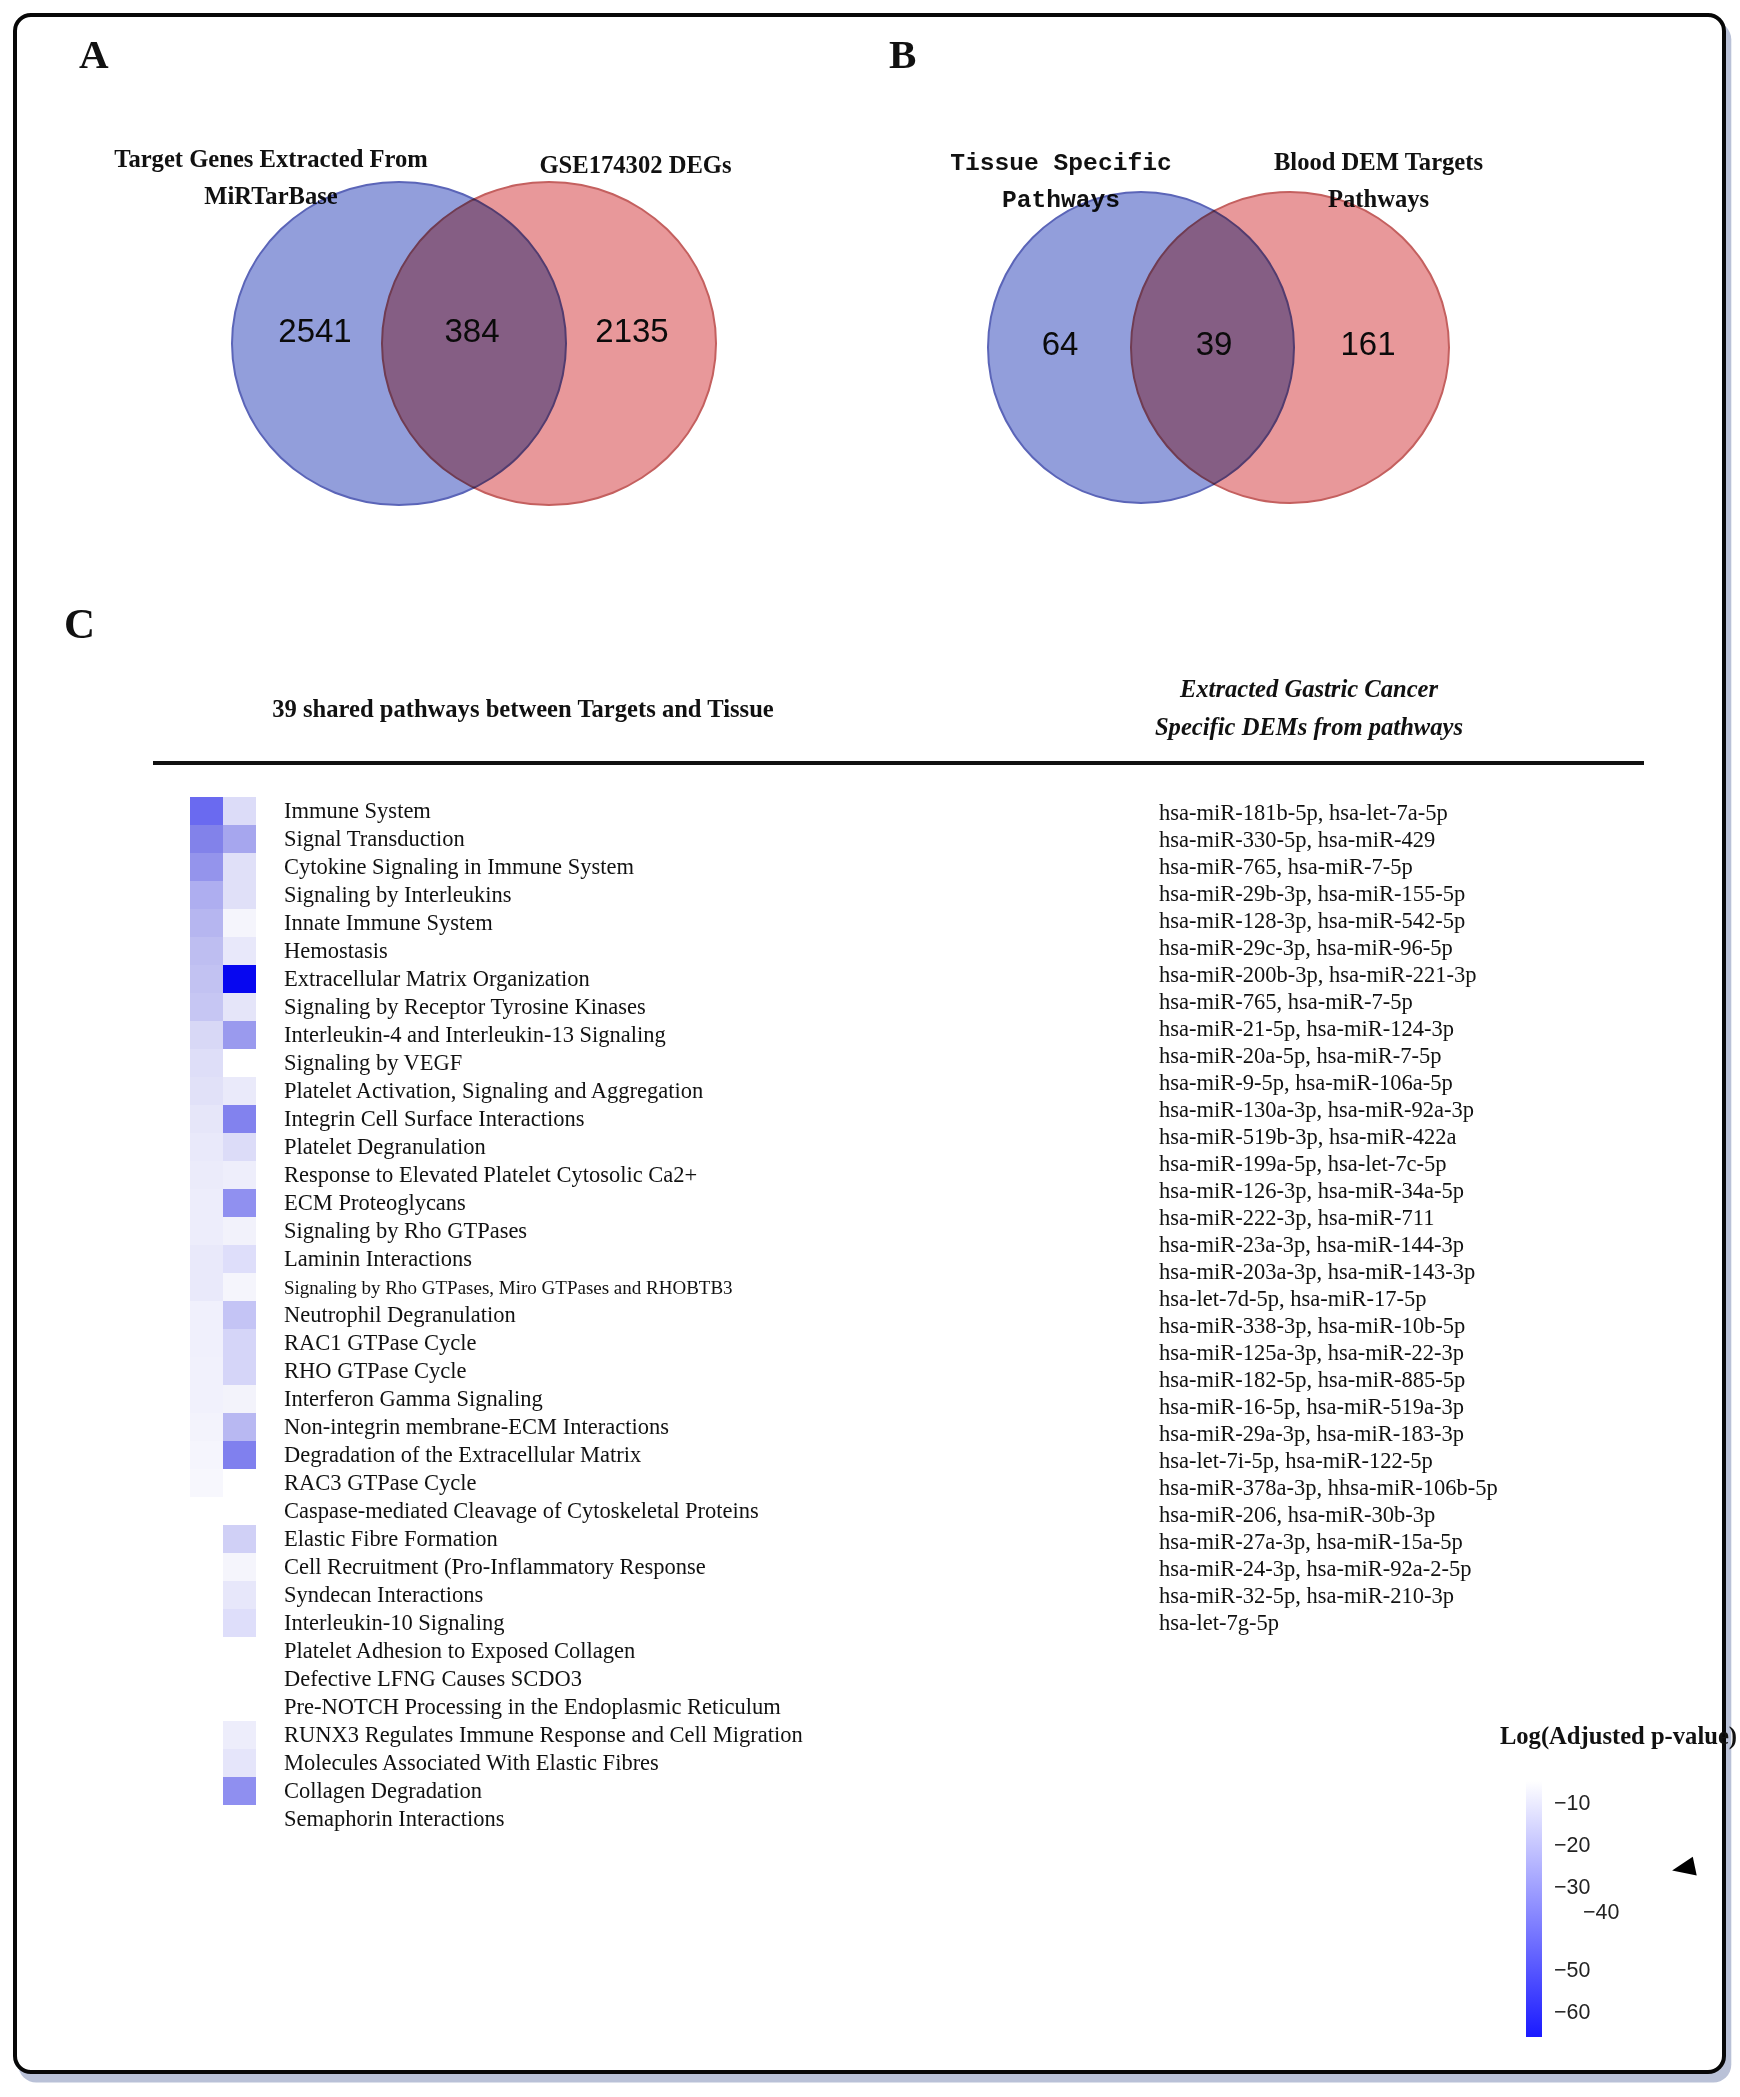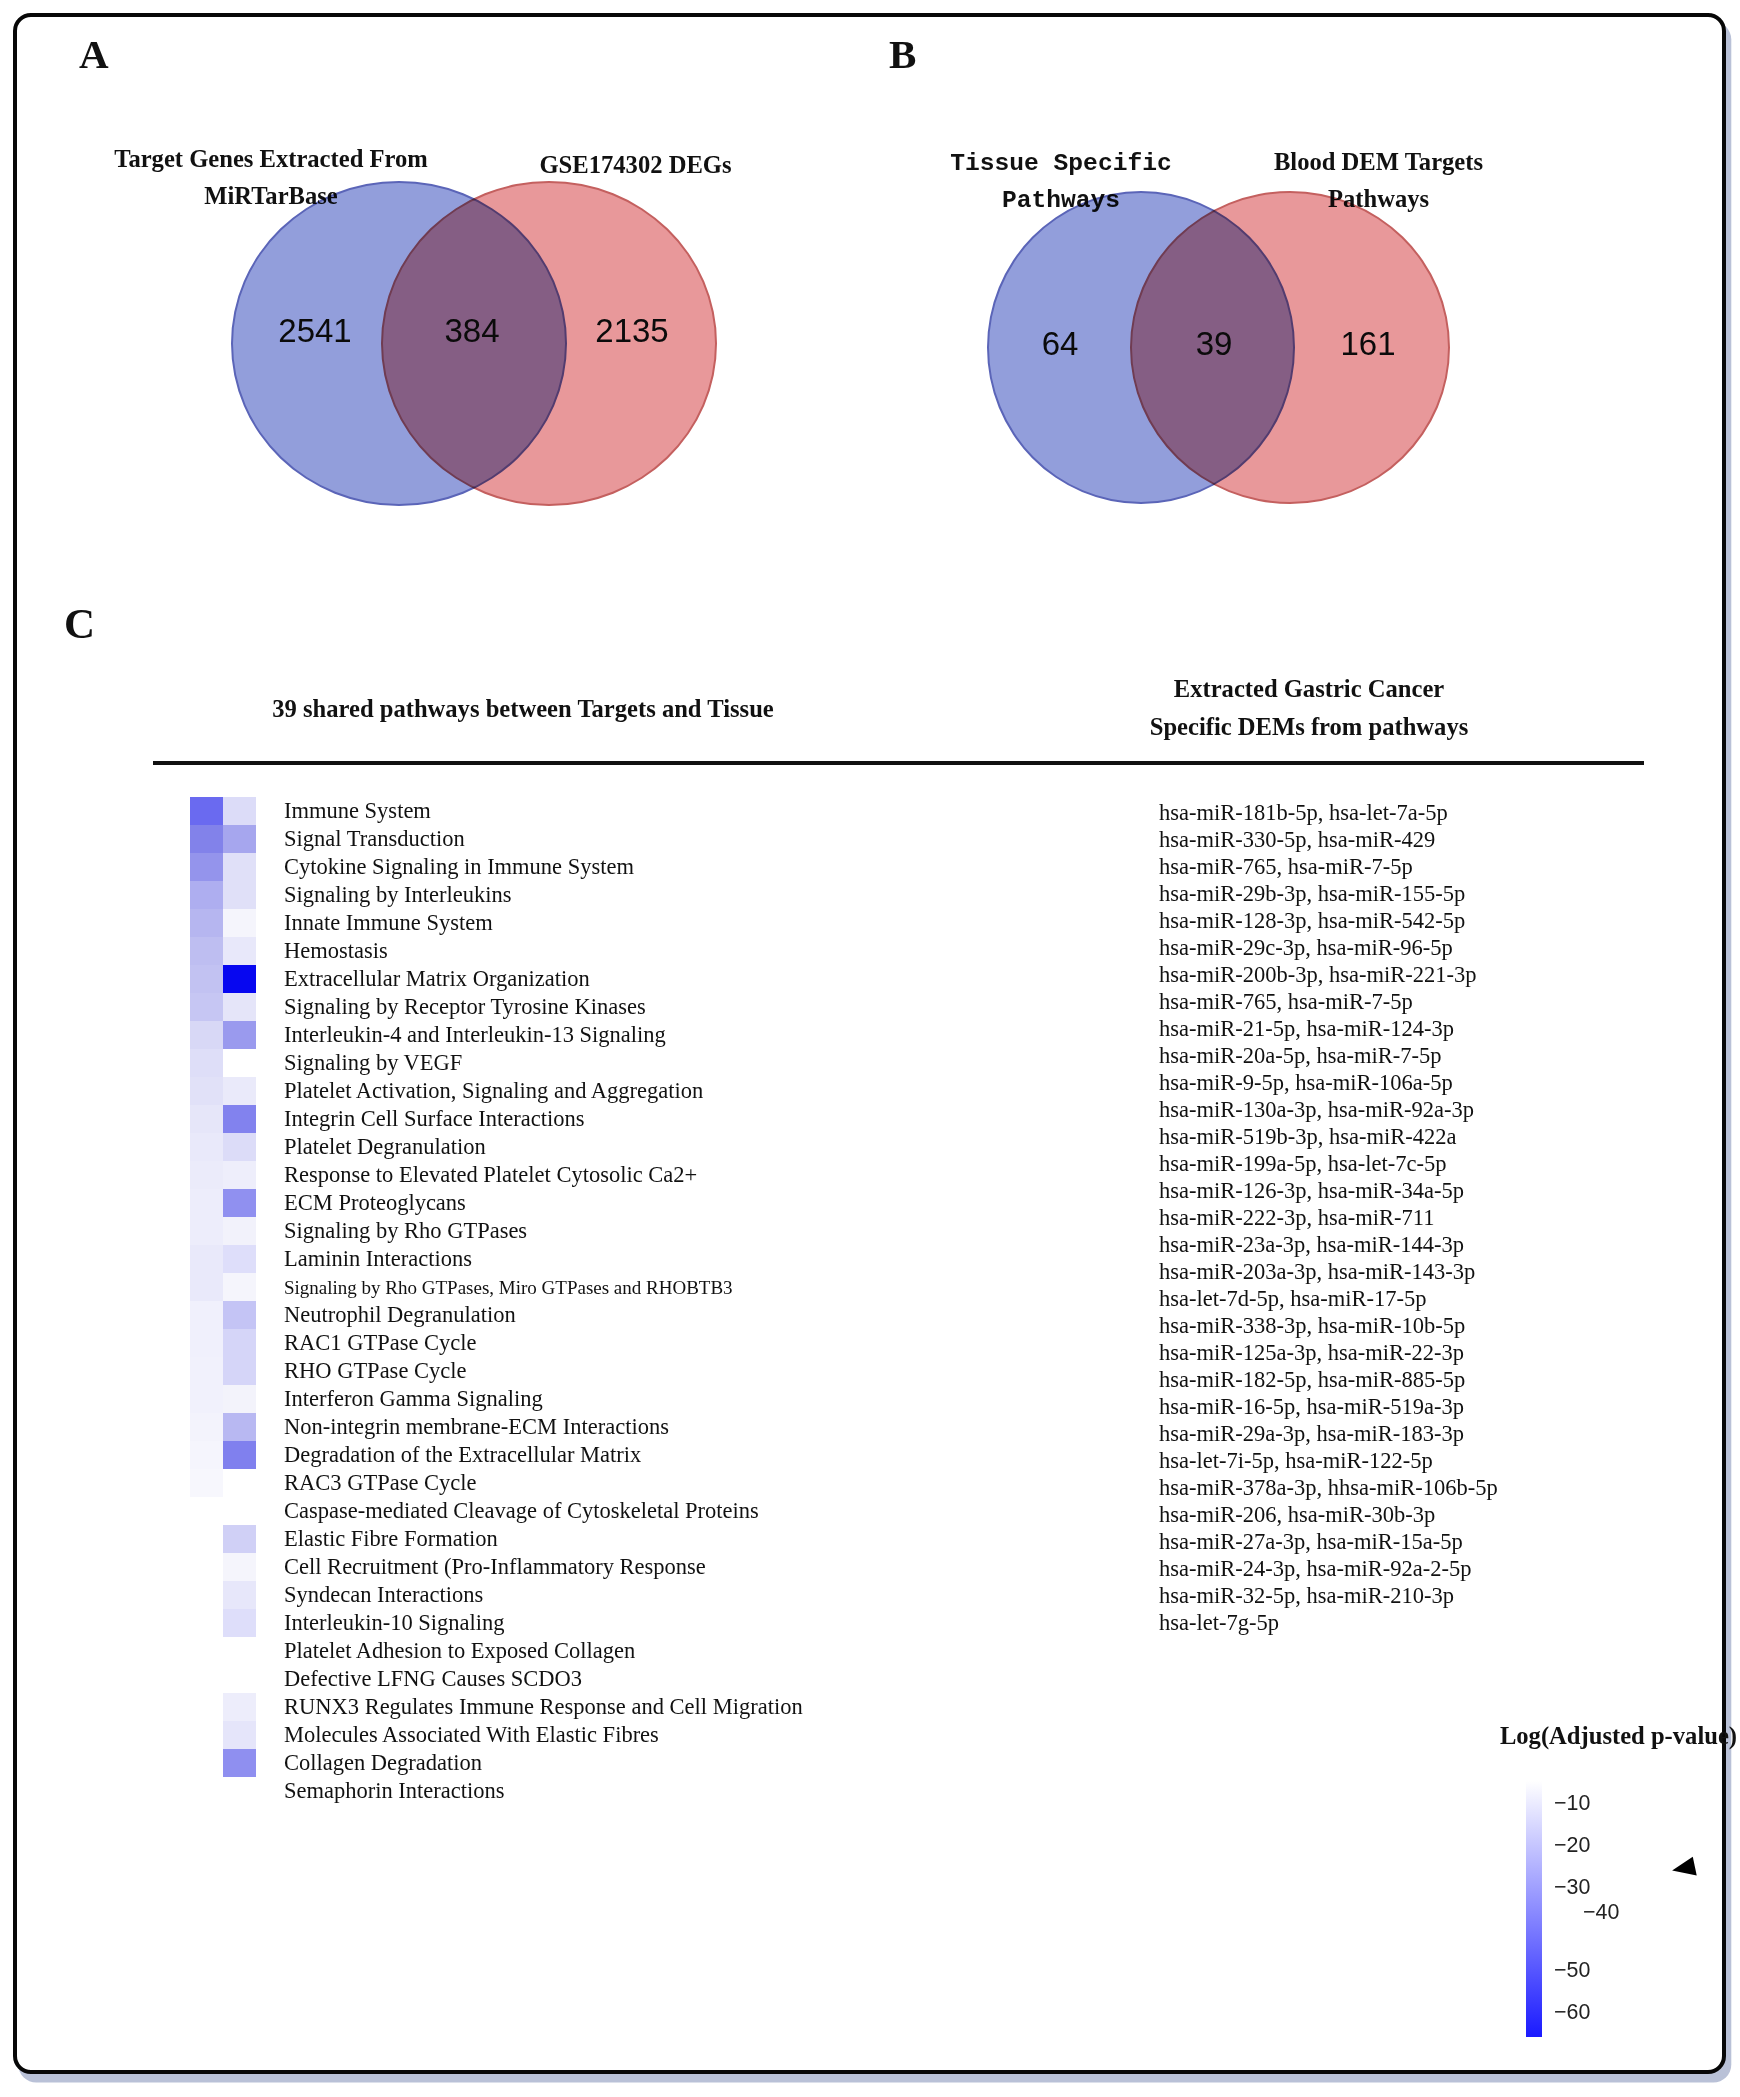--- a/index.html
+++ b/index.html
@@ -90,21 +90,21 @@
     <div>Pathways</div>
   </div>
   <div class="ellipse blue" style="left:970px;top:174px;width:304px;height:309px;"></div>
   <div class="ellipse red" style="left:1113px;top:174px;width:316px;height:309px;"></div>
   <div class="venn-count" style="left:963px;top:308px;">64</div>
   <div class="venn-count" style="left:1117px;top:308px;">39</div>
   <div class="venn-count" style="left:1271px;top:308px;">161</div>
 
   <div class="panel-letter" style="left:47px;top:585px;font-size:43px;">C</div>
   <div class="c-header" style="left:169px;top:673px;width:674px;">39 shared pathways between Targets and Tissue</div>
-  <div class="c-header" style="left:1126px;top:653px;width:332px;">
+  <div class="c-header" style="left:1126px;top:653px;width:332px;font-style:italic;">
     <div>Extracted Gastric Cancer</div>
     <div>Specific DEMs from pathways</div>
   </div>
   <div class="rule" style="left:136px;top:744px;"></div>
 
   <div id="pathway-list" style="left:173px;top:780px;">
       <div class="prow">
         <span class="cell" style="background: rgb(106, 106, 240);"></span>
         <span class="cell" style="background: rgb(220, 220, 248);"></span>
         <span class="plabel">Immune System</span>
@@ -256,20 +256,25 @@
       </div>
       <div class="prow">
         <span class="cell" style="background: rgb(255, 255, 255);"></span>
         <span class="cell" style="background: rgb(255, 255, 255);"></span>
         <span class="plabel">Platelet Adhesion to Exposed Collagen</span>
       </div>
       <div class="prow">
         <span class="cell" style="background: rgb(255, 255, 255);"></span>
         <span class="cell" style="background: rgb(255, 255, 255);"></span>
         <span class="plabel">Defective LFNG Causes SCDO3</span>
+      </div>
+      <div class="prow">
+        <span class="cell" style="background: rgb(255, 255, 255);"></span>
+        <span class="cell" style="background: rgb(255, 255, 255);"></span>
+        <span class="plabel">Pre-NOTCH Processing in the Endoplasmic Reticulum</span>
       </div>
       <div class="prow">
         <span class="cell" style="background: rgb(255, 255, 255);"></span>
         <span class="cell" style="background: rgb(237, 237, 251);"></span>
         <span class="plabel">RUNX3 Regulates Immune Response and Cell Migration</span>
       </div>
       <div class="prow">
         <span class="cell" style="background: rgb(255, 255, 255);"></span>
         <span class="cell" style="background: rgb(229, 229, 250);"></span>
         <span class="plabel">Molecules Associated With Elastic Fibres</span>

